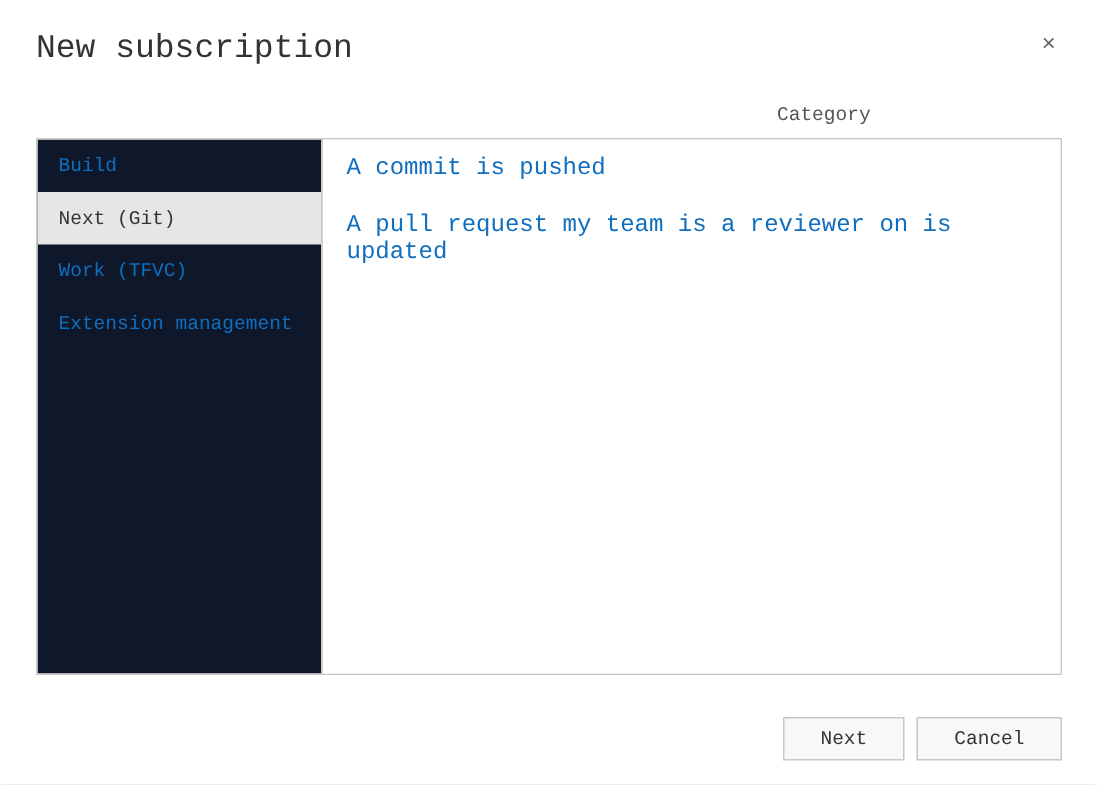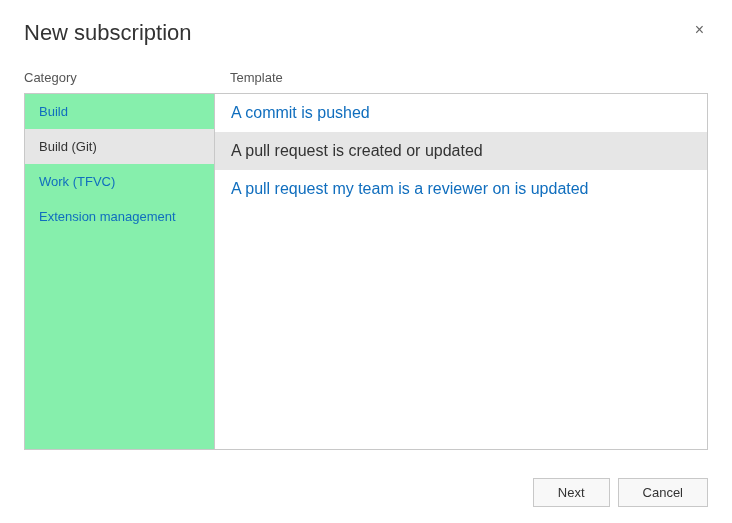--- a/index.html
+++ b/index.html
@@ -1,19 +1,19 @@
 <!DOCTYPE html>
 <html><head>
   <meta charset="utf-8">
   <style>
     * {
       box-sizing: border-box;
       margin: 0;
       padding: 0;
-      font-family: Liberation Sans, sans-serif;
+      font-family: Liberation Mono, monospace;
     }
 
     body {
       background: #f0f0f0;
       display: flex;
       align-items: center;
       justify-content: center;
       width: 732px;
       height: 523px;
       overflow: hidden;
@@ -86,21 +86,21 @@
       flex: 1;
       border: 1px solid #c8c8c8;
       overflow: hidden;
     }
 
     .category-list {
       width: 190px;
       min-width: 190px;
       border-right: 1px solid #c8c8c8;
       overflow-y: auto;
-      background: #86efac;
+      background: #0f172a;
     }
 
     .category-item {
       padding: 10px 14px;
       font-size: 13px;
       cursor: pointer;
       color: #106ebe;
       border-bottom: none;
     }
 
@@ -159,35 +159,33 @@
 
 <div class="dialog">
   <div class="dialog-header">
     <span class="dialog-title">New subscription</span>
     <button class="close-btn">×</button>
   </div>
 
   <div class="dialog-body">
     <div class="columns-header">
       <div class="col-category-header">Category</div>
-      <div class="col-template-header">Template</div>
     </div>
 
     <div class="columns-body">
       <div class="category-list">
 
       <div class="category-item">Build</div>
-          <div class="category-item selected">Build (Git)</div>
+          <div class="category-item selected">Next (Git)</div>
           <div class="category-item">Work (TFVC)</div>
           <div class="category-item">Extension management</div>
         </div>
       <div class="template-list">
 
       <div class="template-item link-style">A commit is pushed</div>
-          <div class="template-item selected">A pull request is created or updated</div>
           <div class="template-item link-style">A pull request my team is a reviewer on is updated</div>
         </div>
     </div>
   </div>
 
   <div class="dialog-footer">
     <button class="btn btn-primary">Next</button>
     <button class="btn">Cancel</button>
   </div>
 </div>

